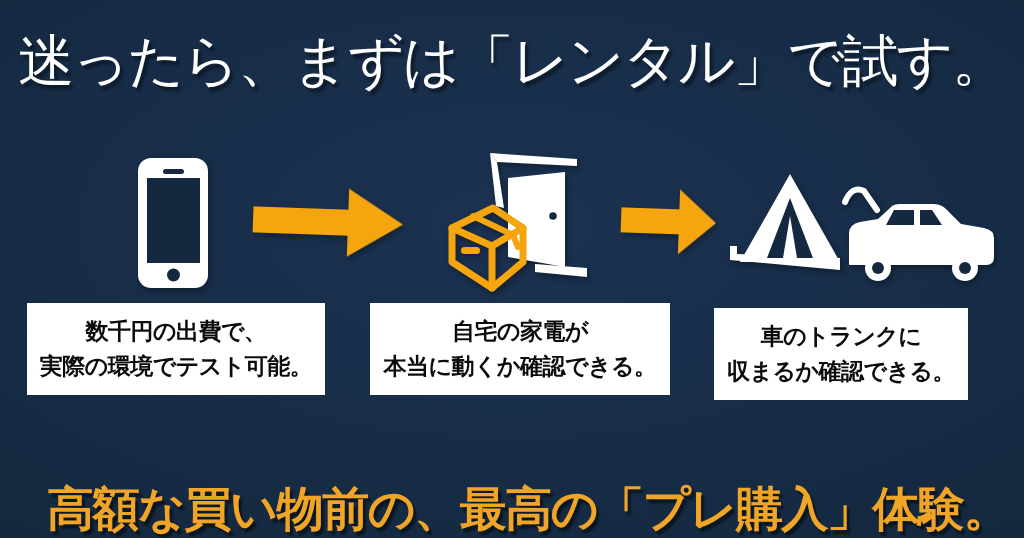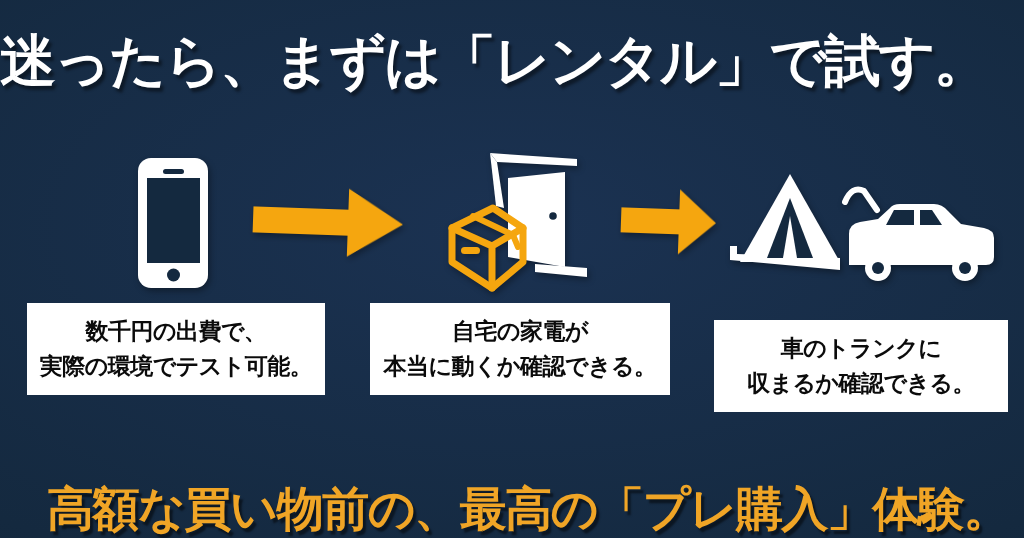--- a/index.html
+++ b/index.html
@@ -10,39 +10,39 @@
     --cardtext:#0B0B0B;
     --title:#FFFFFF;
   }
   html,body{margin:0;padding:0;background:var(--navy);}
   .stage{
     position:relative;width:1024px;height:538px;overflow:hidden;
     background:radial-gradient(140% 130% at 50% 42%, #1B3252 0%, #14293F 55%, #0E1F33 100%);
     font-family:"Liberation Sans","DejaVu Sans",sans-serif;
   }
   .title{
-    position:absolute;top:24px;left:0;width:1024px;margin:0;text-align:left;
-    font-size:56px;font-weight:700;color:var(--title);letter-spacing:-2px;white-space:nowrap;
+    position:absolute;top:24px;left:0;width:1024px;margin:0;text-align:center;
+    font-size:56px;font-weight:400;color:var(--title);letter-spacing:-2px;white-space:nowrap;
     text-shadow:3px 4px 3px rgba(0,0,0,.45);
   }
   svg.icon{position:absolute;filter:drop-shadow(2px 3px 3px rgba(0,0,0,.35));}
   .phone-pos{left:120px;top:150px;}
   .arrow1-pos{left:253px;top:188px;transform:rotate(2deg);}
   .boxdoor-pos{left:440px;top:150px;}
   .arrow2-pos{left:621px;top:189px;transform:rotate(2deg);}
   .tentcar-pos{left:728px;top:168px;}
   .card{
     position:absolute;background:var(--card);
     display:flex;flex-direction:column;justify-content:center;align-items:center;
     text-align:center;font-weight:900;color:var(--cardtext);
     font-size:23px;line-height:35px;letter-spacing:-0.5px;
   }
   .card-1{left:27px;top:303px;width:298px;height:92px;}
   .card-2{left:370px;top:303px;width:300px;height:92px;}
-  .card-3{left:714px;top:320px;width:294px;height:92px;}
+  .card-3{left:714px;top:308px;width:254px;height:92px;}
   .footer{
     position:absolute;top:462px;left:0;width:1024px;margin:16px;text-align:center;
     font-size:47px;font-weight:900;color:var(--footer-orange);letter-spacing:-1.5px;
     white-space:nowrap;text-shadow:3px 4px 2px rgba(0,0,0,.5);
   }
 </style>
 </head>
 <body>
 
 <div class="stage">

